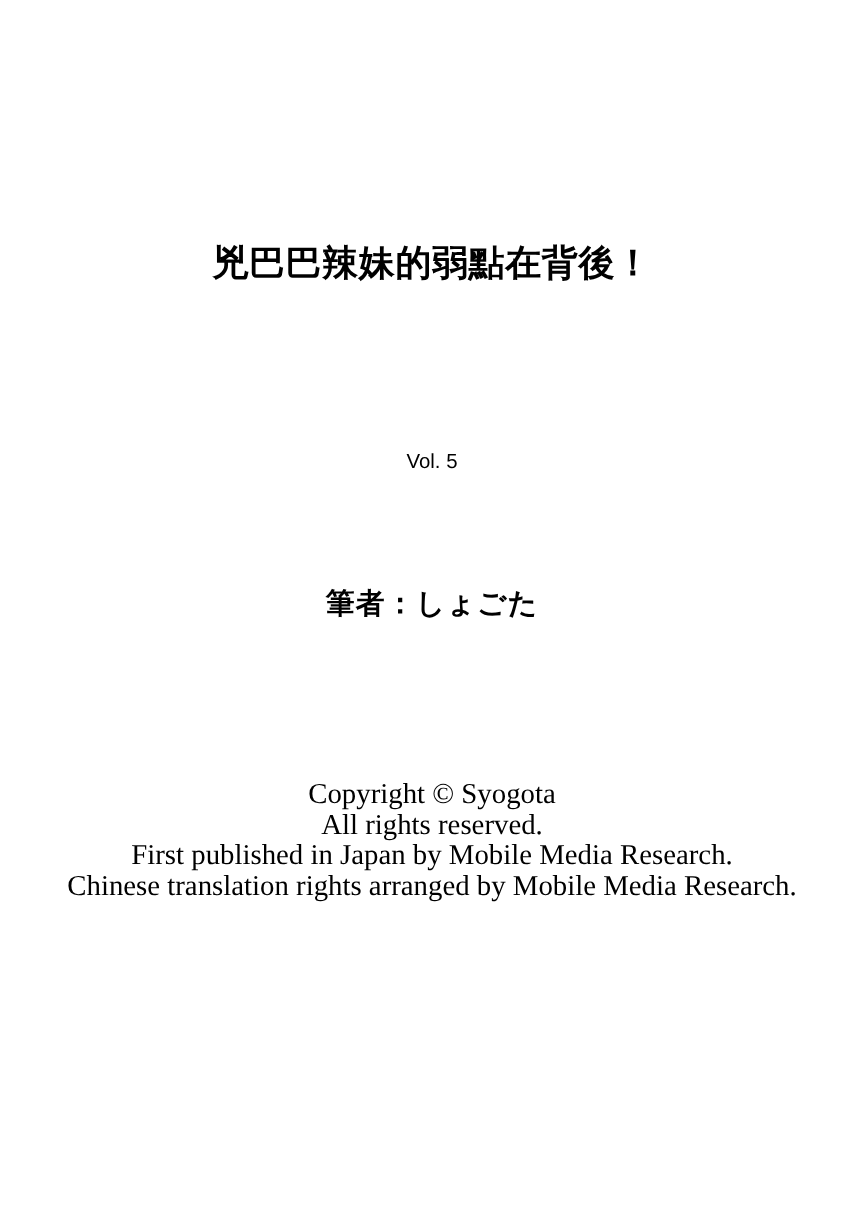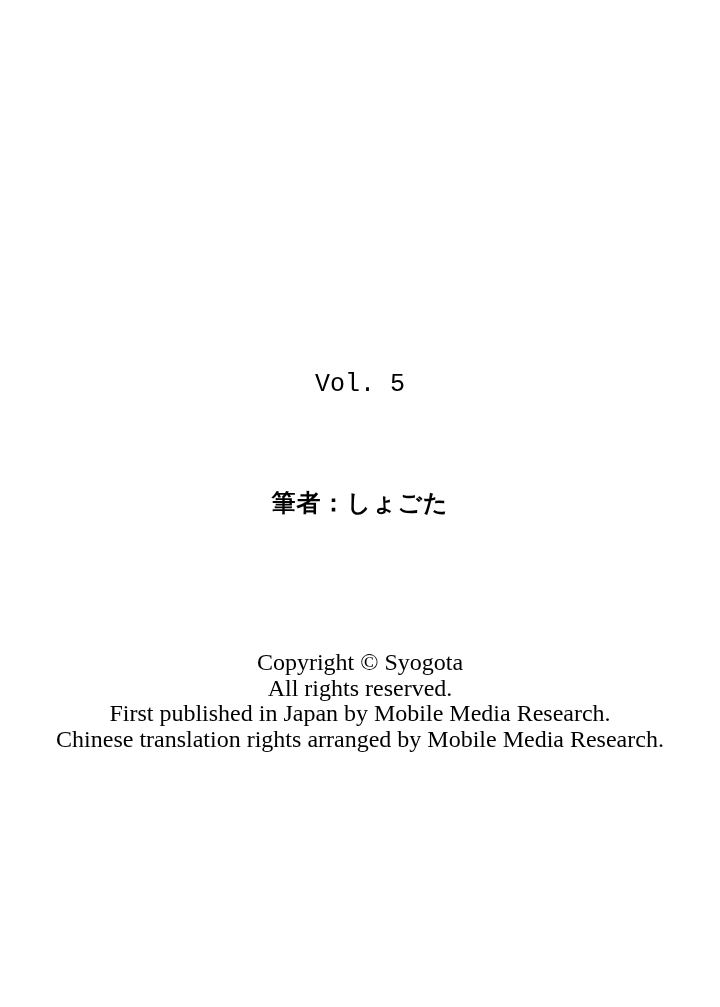--- a/index.html
+++ b/index.html
@@ -39,22 +39,22 @@
     white-space: nowrap;
   }
   .volume-block {
     position: absolute;
     top: 370px;
     left: 0;
     width: 720px;
     text-align: center;
   }
   .volume-text {
-    font-family: Liberation Mono, monospace;
-    font-size: 25px;
+    font-family: Liberation Sans, sans-serif;
+    font-size: 17px;
     line-height: 30px;
     color: #000000;
   }
   .author-block {
     position: absolute;
     top: 486px;
     left: 0;
     width: 720px;
     text-align: center;
   }
@@ -79,20 +79,21 @@
     line-height: 25.5px;
     color: #000000;
   }
 </style>
 </head>
 <body>
 
 <div class="page">
 
   <div class="title-block">
+    <div class="title-line">兇巴巴辣妹的弱點在背後！</div>
   </div>
 
   <div class="volume-block">
     <div class="volume-text">Vol. 5</div>
   </div>
 
   <div class="author-block">
     <div class="author-text">筆者：しょごた</div>
   </div>
 

